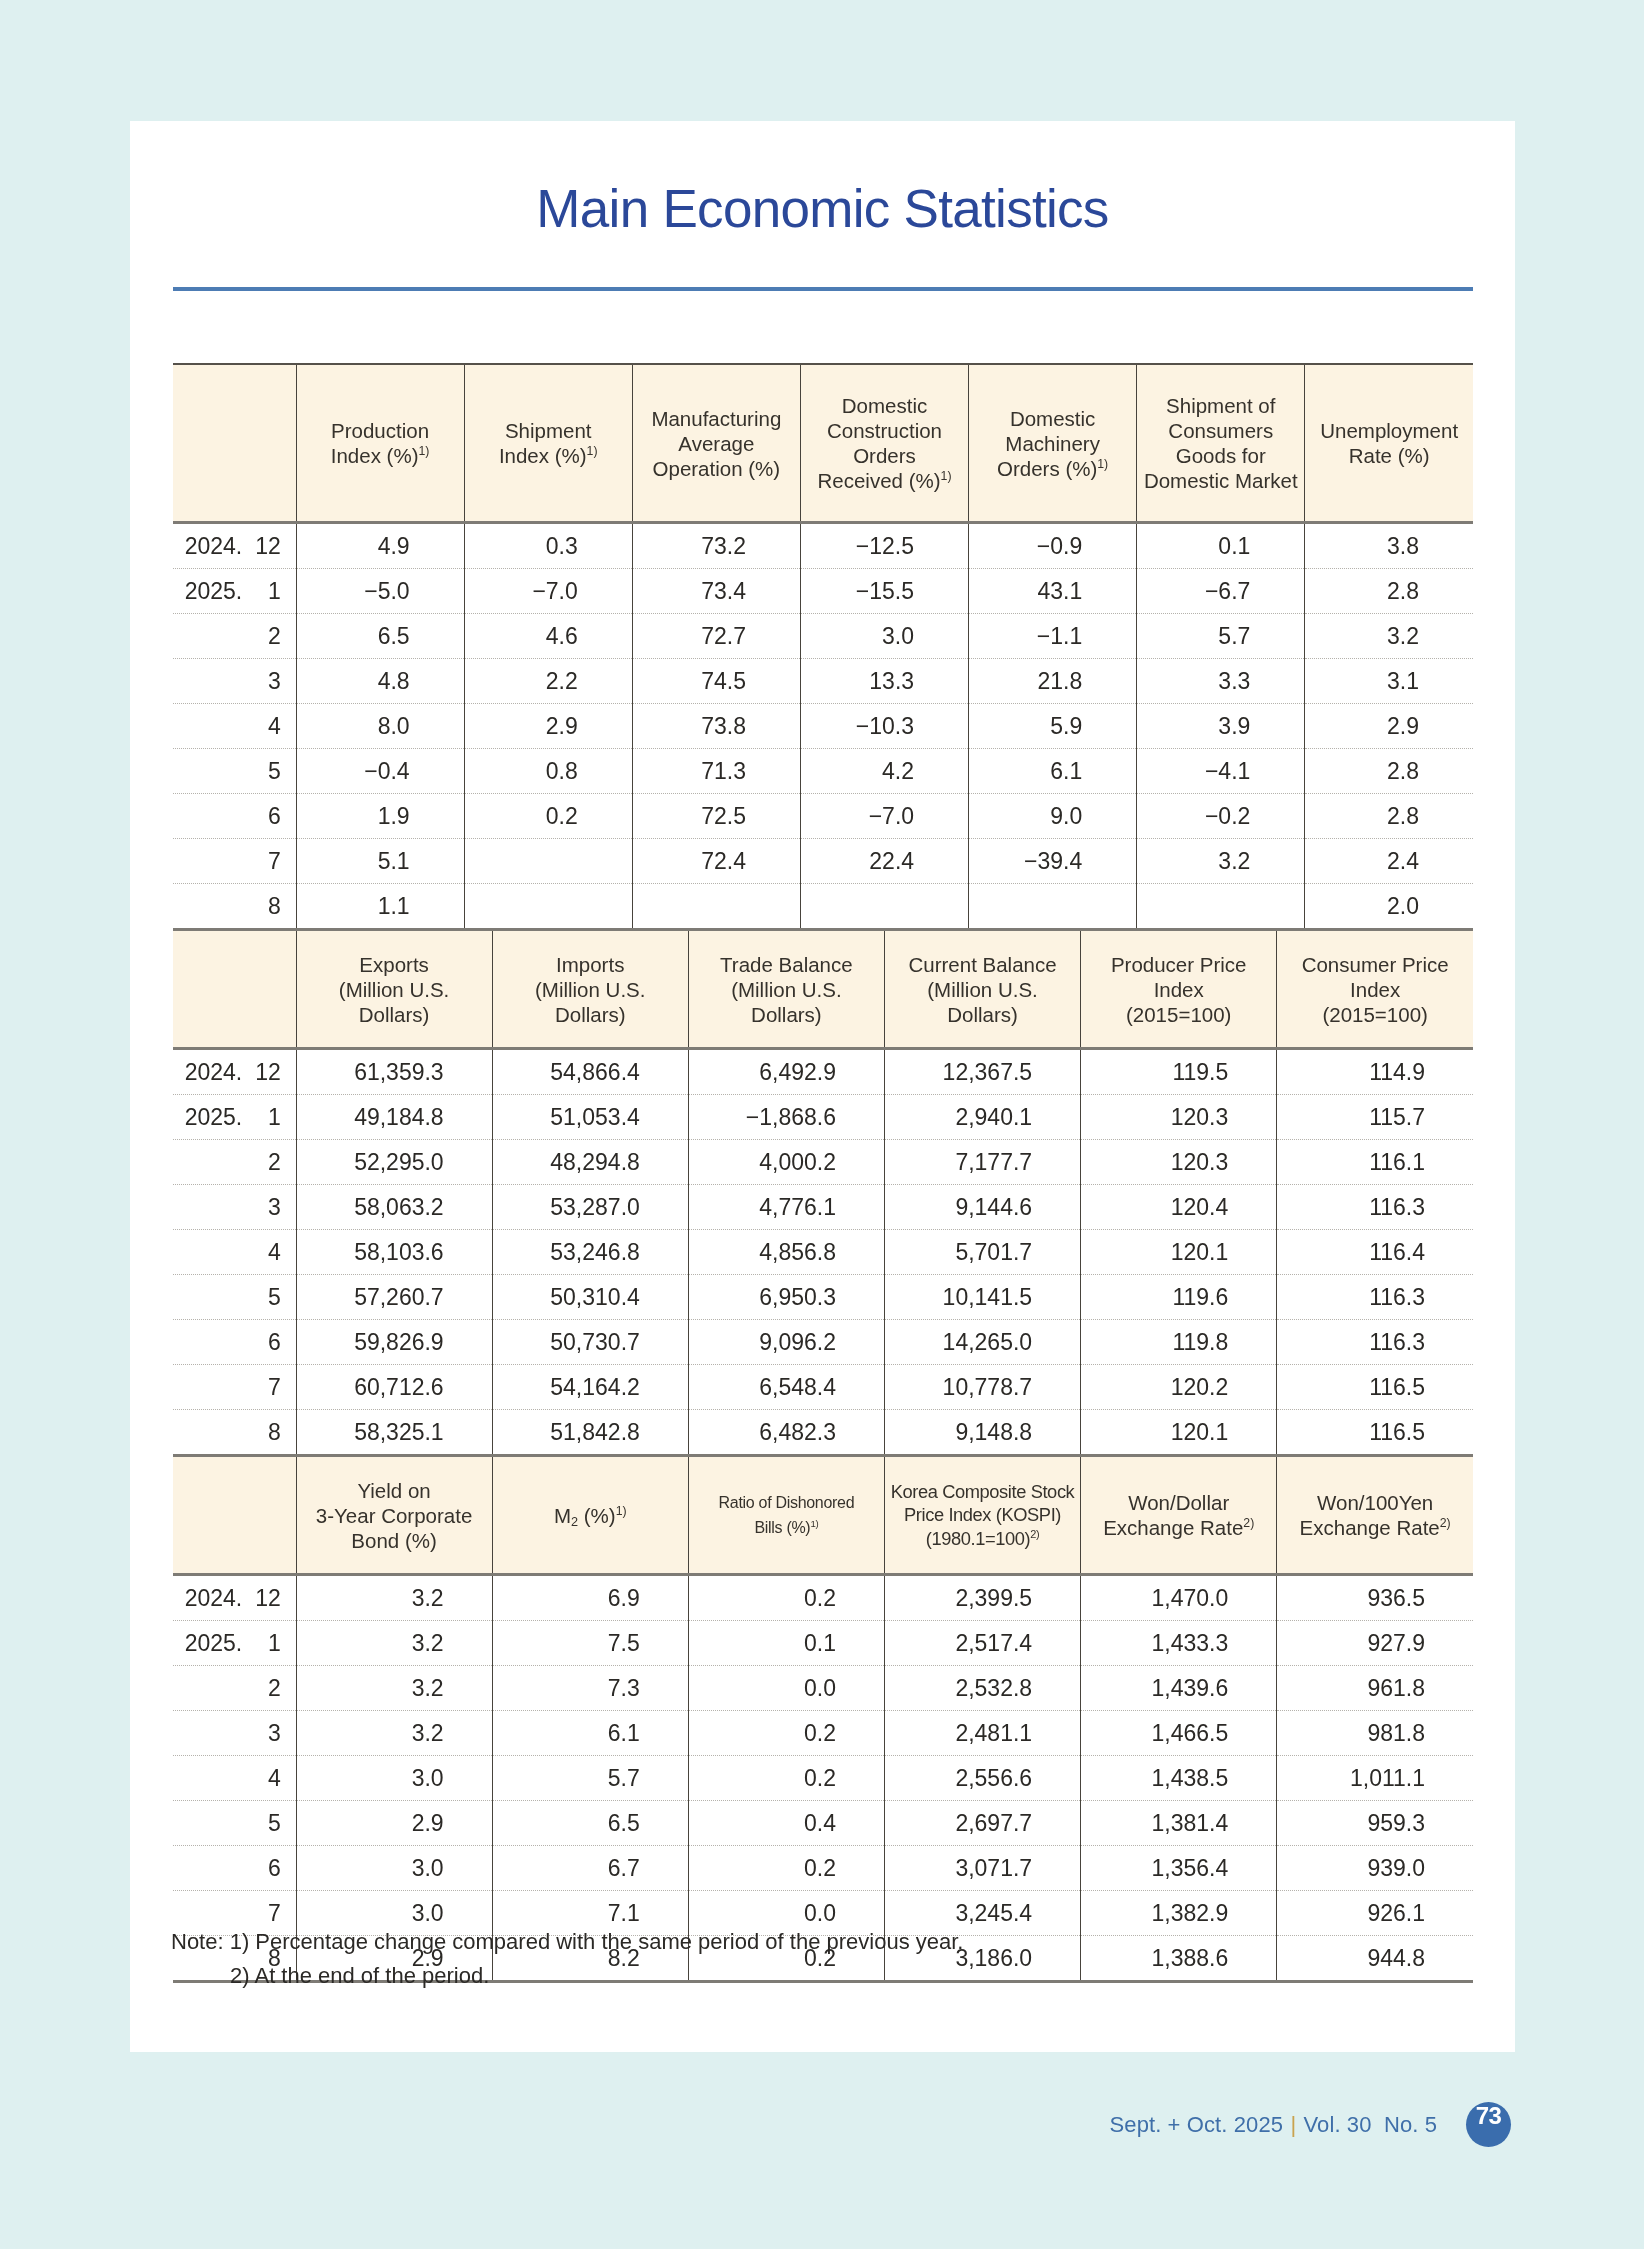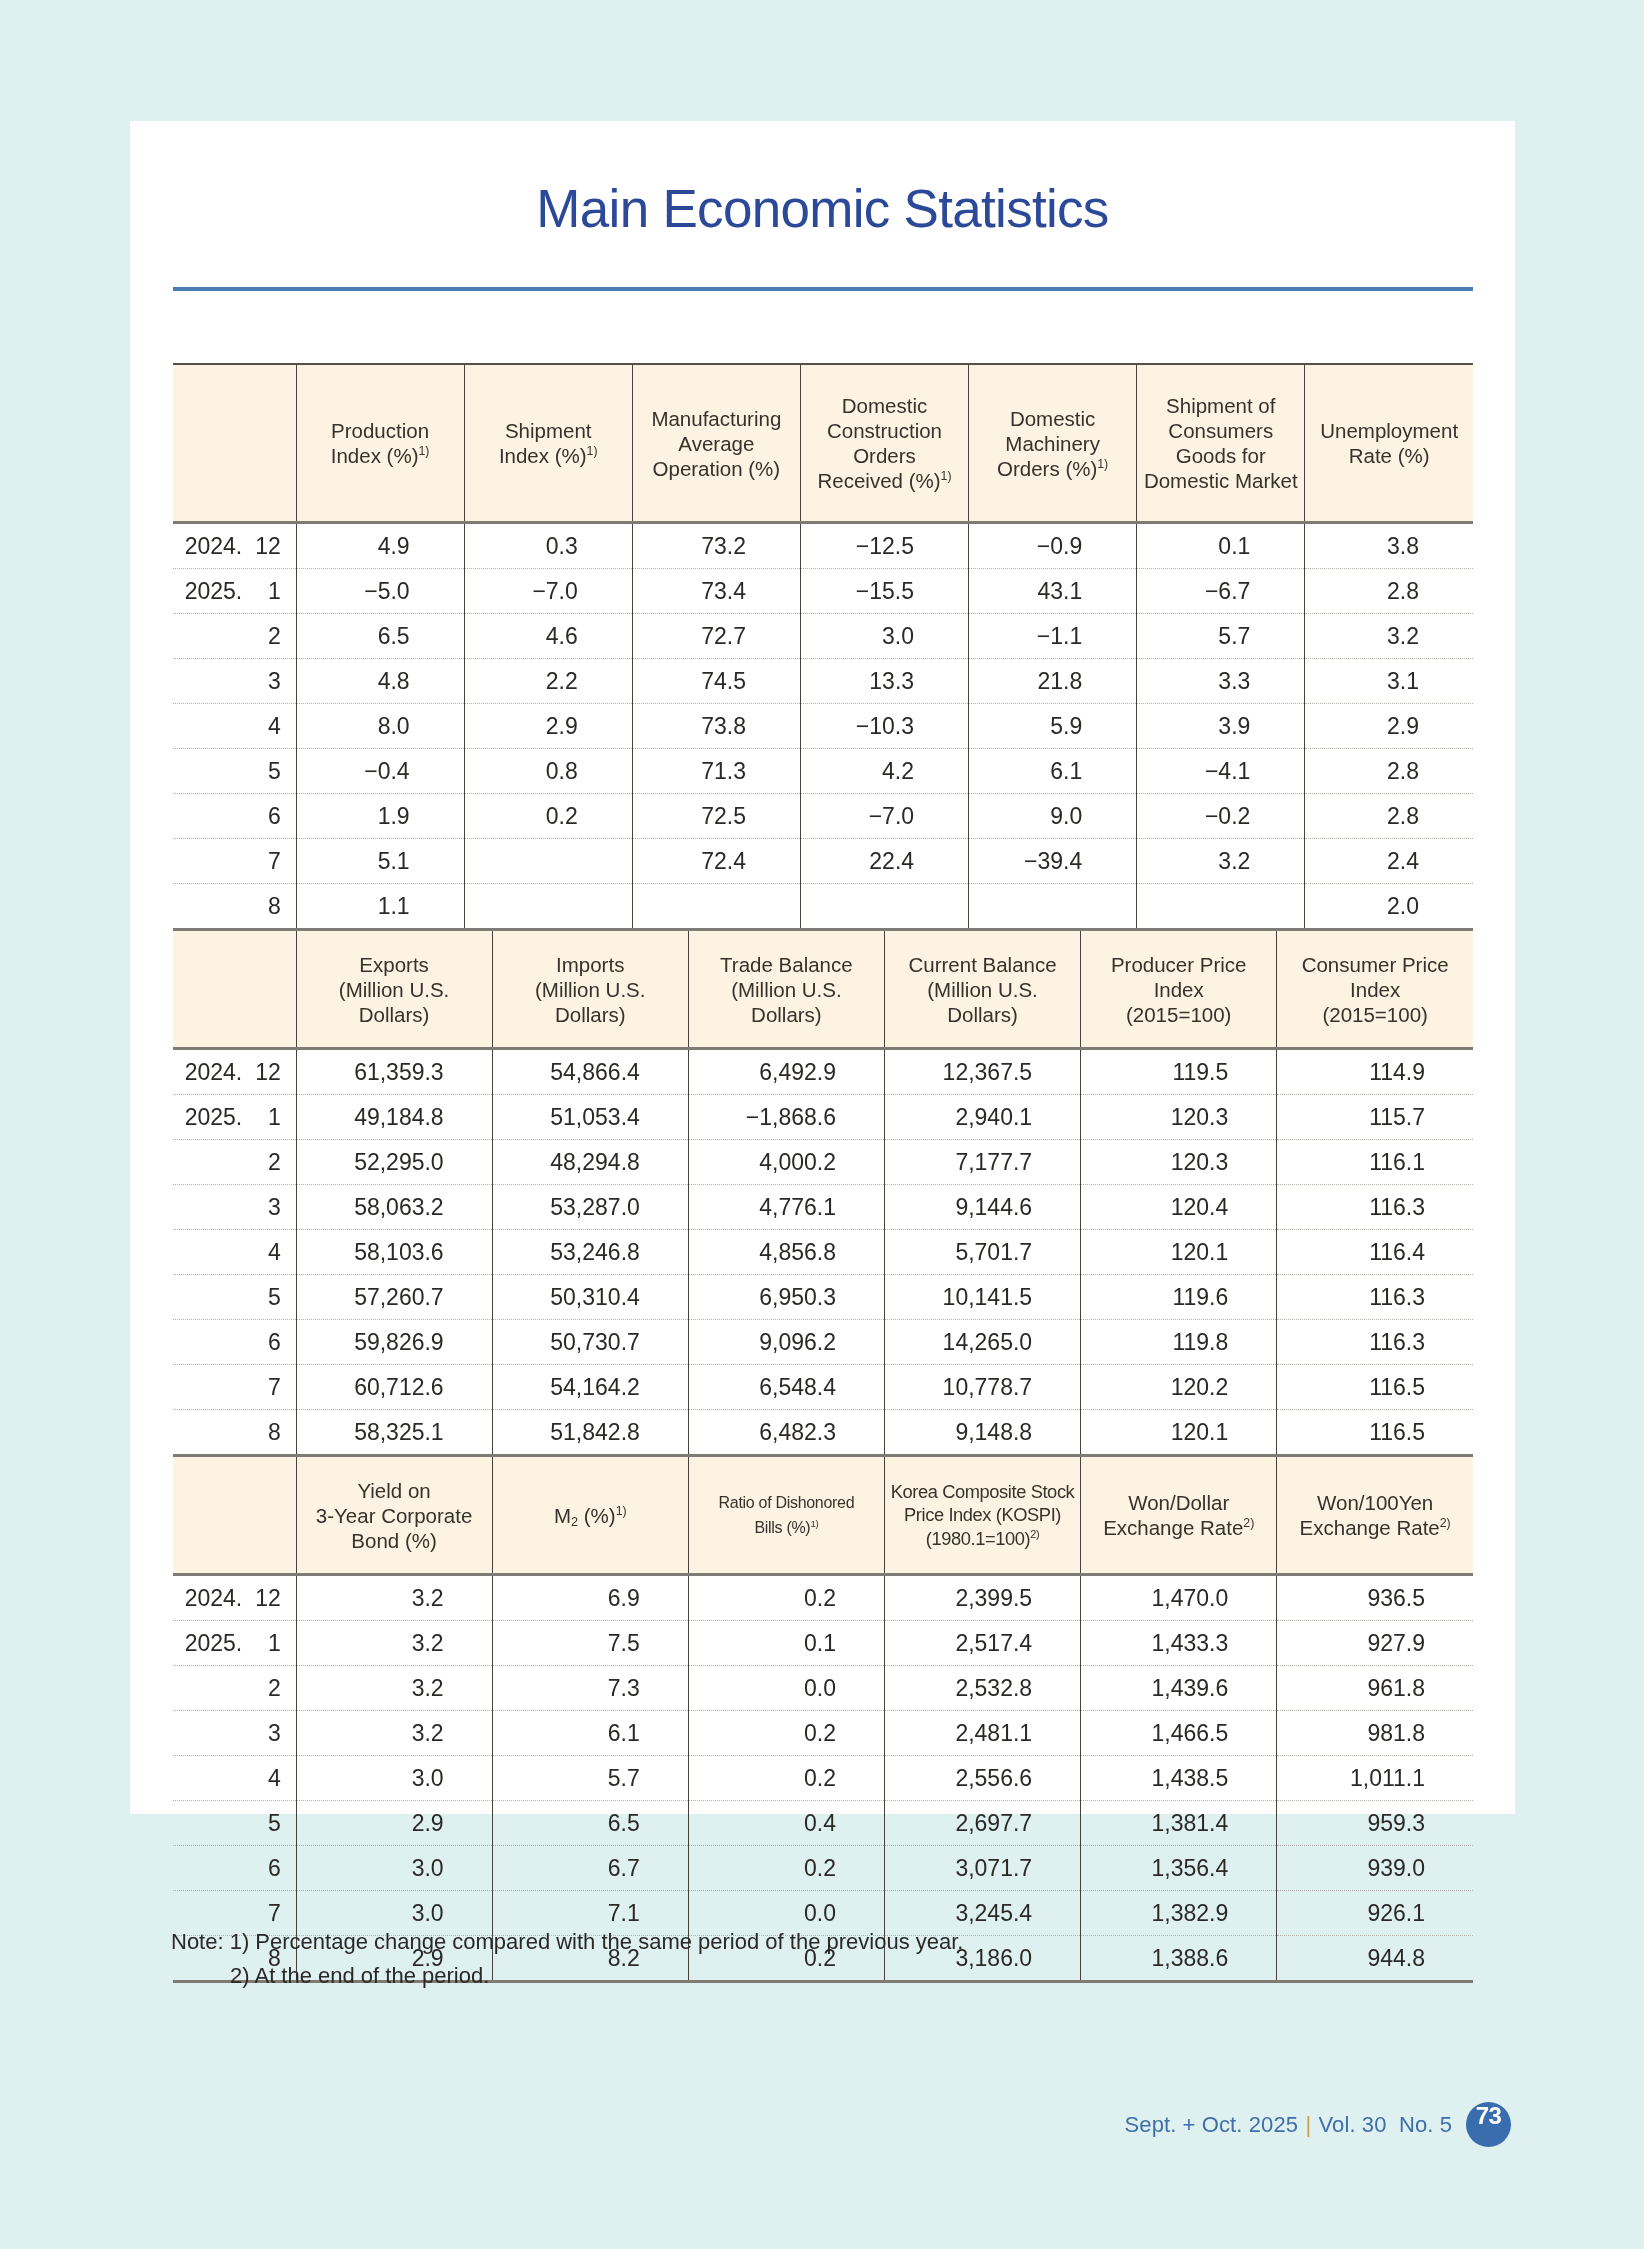--- a/index.html
+++ b/index.html
@@ -3,21 +3,21 @@
 <meta charset="utf-8">
 <style>
   html,body{margin:0;padding:0;}
   body{
     width:1644px;height:2250px;position:relative;overflow:hidden;
     background:#def0f0;
     font-family:"Liberation Sans", sans-serif;
     color:#2b2926;
   }
   .page{
-    position:absolute;left:130px;top:121px;width:1385px;height:1693px;
+    position:absolute;left:130px;top:121px;width:1385px;height:1931px;
     background:#ffffff;
   }
   .title{
     position:absolute;left:0;top:57px;width:100%;
     text-align:center;font-size:53px;line-height:62px;font-weight:500;
     letter-spacing:-0.7px;color:#2b4899;
   }
   .title-rule{
     position:absolute;left:43px;top:166px;width:1300px;height:3.7px;
     background:#4d7cb4;
@@ -61,21 +61,21 @@
   table.stats sup{font-size:0.6em;vertical-align:super;line-height:0;}
   table.stats sub{font-size:0.62em;vertical-align:-0.25em;line-height:0;}
   .hline{display:block;}
   .notes{
     position:absolute;left:41px;top:1804px;
     font-size:22px;line-height:34px;color:#2b2926;
   }
   .note-line2{margin-left:59px;}
   .footer{
     position:absolute;top:2102px;right:133px;height:45px;
-    display:flex;align-items:center;gap:14px;
+    display:flex;align-items:center;gap:29px;
   }
   .footer-text{
     font-size:22px;color:#3f6fa9;letter-spacing:0.1px;white-space:pre;
   }
   .footer-sep{color:#c9a34f;margin:0 7.3px;}
   .page-badge{
     width:45px;height:45px;border-radius:50%;
     background:#3a6dad;color:#ffffff;
     display:flex;align-items:flex-start;justify-content:center;
     font-size:24px;font-weight:bold;letter-spacing:-0.7px;

